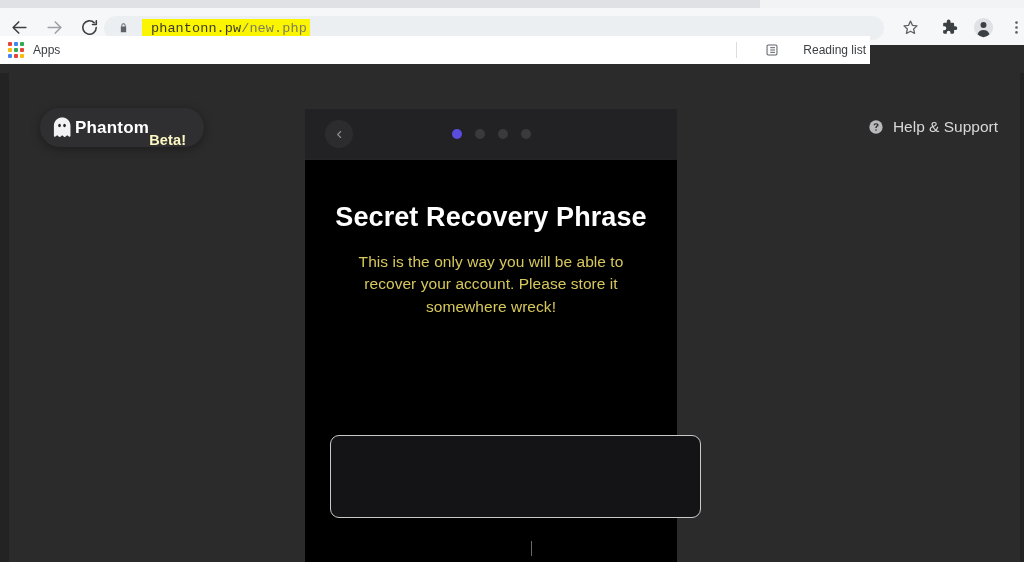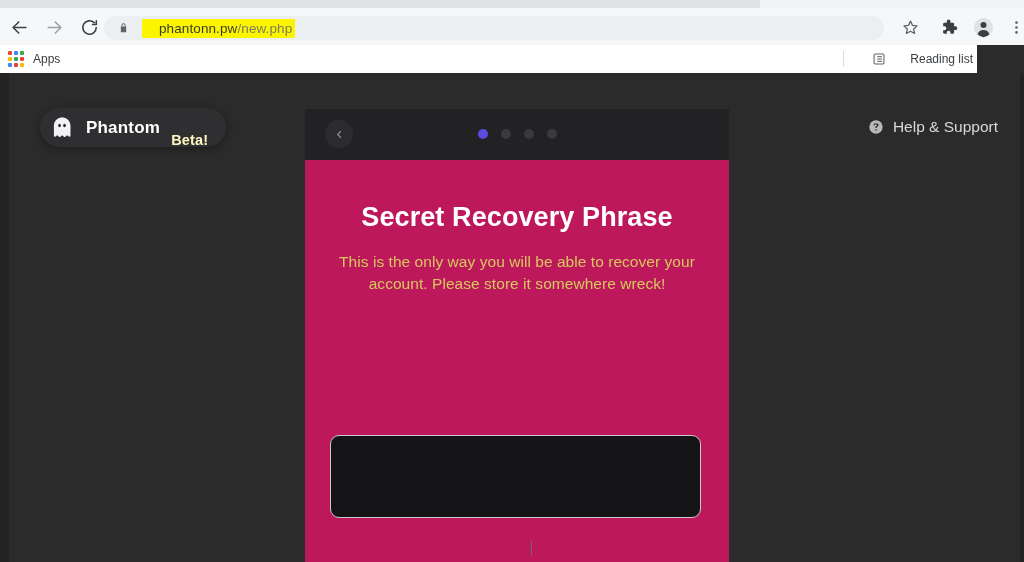--- a/index.html
+++ b/index.html
@@ -65,22 +65,23 @@
   }
   .lock-icon {
     margin-left: 14px;
     width: 11px; height: 12px;
     display: block;
     color: #5f6368;
   }
   .url-wrap {
     margin-left: 13px;
     background: #fbf500;
-    padding: 1px 3px 2px 17px;
+    padding: 1px 3px 2px 9px;
     line-height: 1;
+    font-family: Liberation Mono, monospace;
   }
   .url-host {
     font-size: 13.5px;
     color: #3b3b26;
     letter-spacing: .1px;
   }
   .url-path {
     font-size: 13.5px;
     color: #7d7d62;
     letter-spacing: .1px;
@@ -94,22 +95,22 @@
     color: #5f6368;
   }
   .tb-star  { left: 898px; }
   .tb-ext   { left: 937px; }
   .tb-prof  { left: 971px; }
   .tb-menu  { left: 1004px; }
 
   
   .bookmarks {
     position: absolute;
-    left: 0; top: 45px;
-    width: 977px; height: 28px;
+    left: 0; top: 36px;
+    width: 870px; height: 28px;
     background: #ffffff;
   }
   .bm-apps {
     position: absolute;
     left: 8px; top: 4px;
     height: 20px;
     display: flex; align-items: center; gap: 9px;
   }
   .apps-grid {
     width: 16px; height: 16px;
@@ -155,21 +156,21 @@
   }
 
   
   .phantom-badge {
     position: absolute;
     left: 40px; top: 35px;
     height: 39px;
     padding: 0 18px 0 10px;
     background: #2f2f31;
     border-radius: 20px;
-    display: flex; align-items: center; gap: 11px;
+    display: flex; align-items: center; 
     box-shadow: 0 2px 10px rgba(0,0,0,.35);
   }
   .ghost {
     width: 25px; height: 25px;
     display: block;
   }
   .pb-name {
     font-size: 17px;
     font-weight: bold;
     color: #ffffff;
@@ -189,22 +190,22 @@
     right: 26px; top: 45px;
     display: flex; align-items: center; gap: 9px;
   }
   .help-icon { width: 16px; height: 16px; display: block; color: #b9b9bb; }
   .help-text { font-size: 15.5px; color: #d8d8da; }
 
   
   .modal {
     position: absolute;
     left: 305px; top: 36px;
-    width: 424px; height: 453px;
-    background: #be185d;
+    width: 372px; height: 453px;
+    background: #000000;
   }
   .modal-header {
     position: relative;
     height: 50px;
     background: #222224;
     border-bottom: 1px solid #242426;
   }
   .back-btn {
     position: absolute;
     left: 20px; top: 11px;

